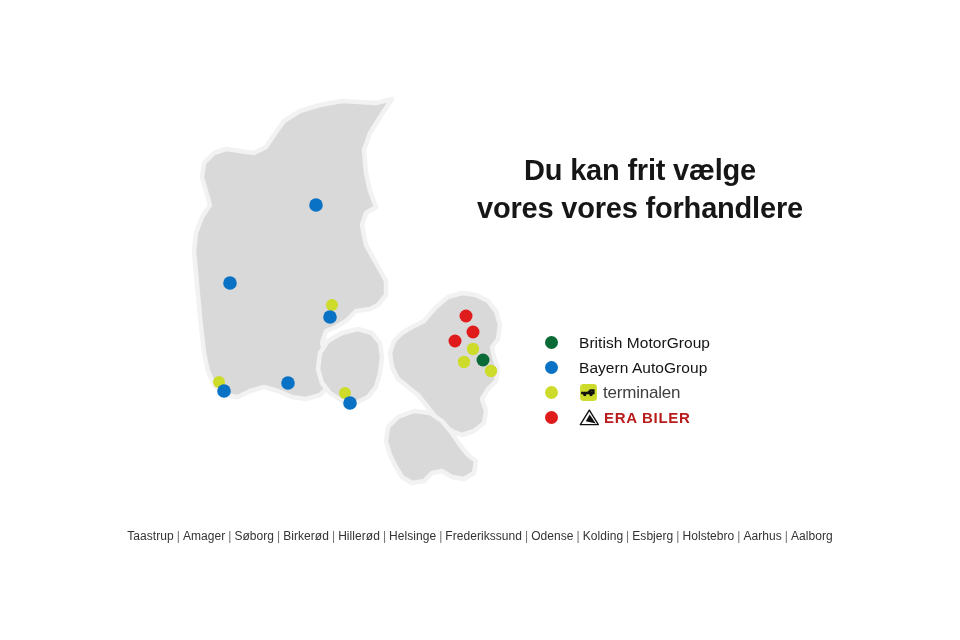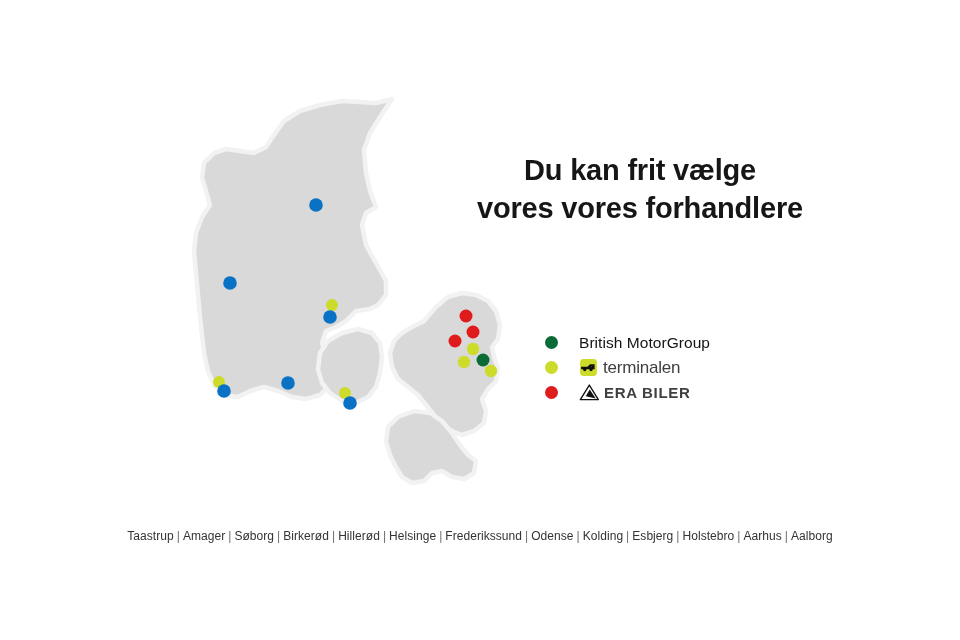--- a/index.html
+++ b/index.html
@@ -96,21 +96,21 @@
   .logo-era-mark {
     width: 21px;
     height: 17px;
     margin-right: 4px;
     display: block;
   }
   .logo-era-text {
     font-size: 15px;
     font-weight: 700;
     letter-spacing: 0.7px;
-    color: #404040;
+    color: #b91c1c;
   }
 
   
   .city-strip {
     position: absolute;
     left: 0;
     top: 529px;
     width: 960px;
     text-align: center;
     font-size: 12px;
@@ -182,20 +182,24 @@
     <span class="hl-line">vores vores forhandlere</span>
   </div>
 
   <div class="legend">
 
     <div class="legend-row">
       <span class="legend-dot" style="background:#0a6b36"></span>
       <span class="legend-label">British MotorGroup</span>
     </div>
 
+    <div class="legend-row">
+      <span class="legend-dot" style="background:#0a72c4"></span>
+      <span class="legend-label">Bayern AutoGroup</span>
+    </div>
 
     <div class="legend-row">
       <span class="legend-dot" style="background:#cddb2a"></span>
       <span class="legend-logo">
         <svg class="logo-terminalen-mark" viewBox="0 0 24 24">
           <rect x="1.4" y="1.4" width="21.2" height="21.2" rx="4.4" ry="4.4" fill="#cddb2a"></rect>
           <path d="M4.2 12.6 h7.2 l3.2 -3.3 h3.6 v3.3 h-3.6" fill="none" stroke="#111111" stroke-width="3.1" stroke-linecap="square"></path>
           <circle cx="7.2" cy="14.6" r="2.1" fill="#111111"></circle>
           <circle cx="15.2" cy="14.6" r="2.1" fill="#111111"></circle>
         </svg>

